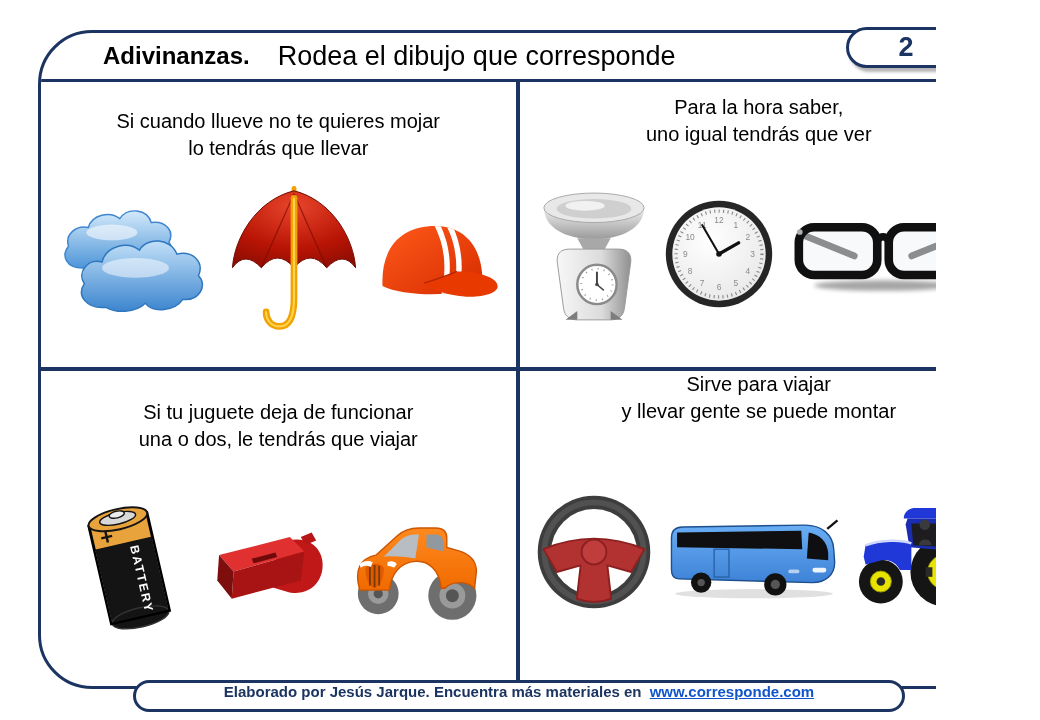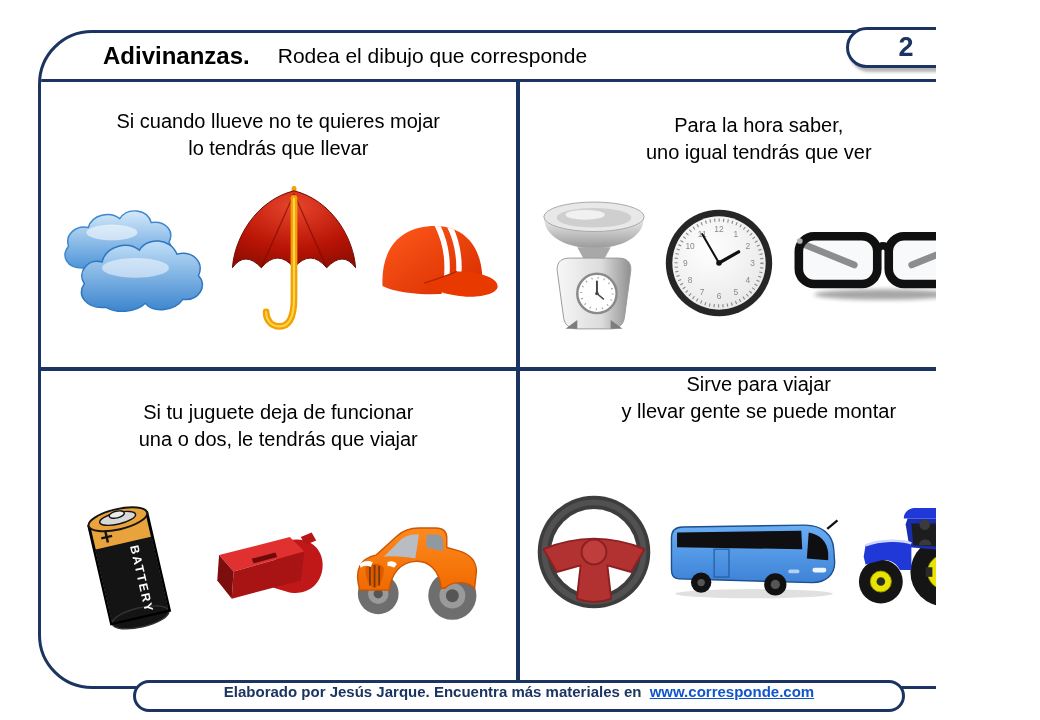--- a/index.html
+++ b/index.html
@@ -17,31 +17,31 @@
     border:3px solid var(--navy);border-radius:54px;
     display:grid;grid-template-columns:1fr 1fr;grid-template-rows:49px 289px 1fr;
     overflow:hidden;background:#fff;
   }
   .header{
     grid-column:1 / span 2;
     border-bottom:3px solid var(--navy);
     display:flex;align-items:center;padding-left:62px;gap:28px;
   }
   .title{font-size:24px;font-weight:bold;color:var(--text-black);}
-  .subtitle{font-size:21px;color:var(--text-black);}
+  .subtitle{font-size:27px;color:var(--text-black);}
 
   .cell{display:flex;flex-direction:column;border-color:var(--navy);}
   .cell.q1{border-right:4px solid var(--navy);border-bottom:4px solid var(--navy);}
   .cell.q2{border-bottom:4px solid var(--navy);}
   .cell.q3{border-right:4px solid var(--navy);}
   .riddle{
     text-align:center;font-size:20px;line-height:27px;color:var(--text-black);
   }
   .q1 .riddle{padding-top:26px;}
-  .q2 .riddle{padding-top:30px;}
+  .q2 .riddle{padding-top:12px;}
   .q3 .riddle{padding-top:28px;}
   .q4 .riddle{}
   .options{
     flex:1;display:flex;align-items:center;justify-content:space-evenly;
     padding:0 6px 8px 6px;
   }
   .options svg{flex:0 0 auto;}
 
   
   .badge{

